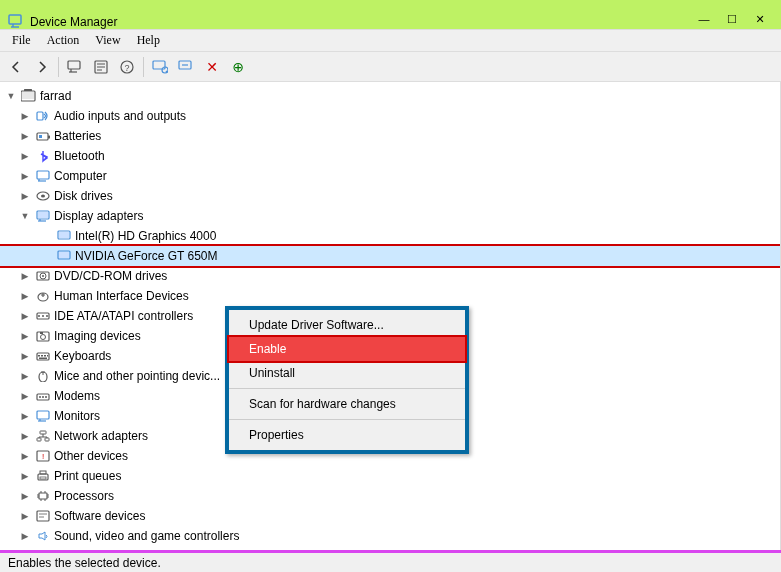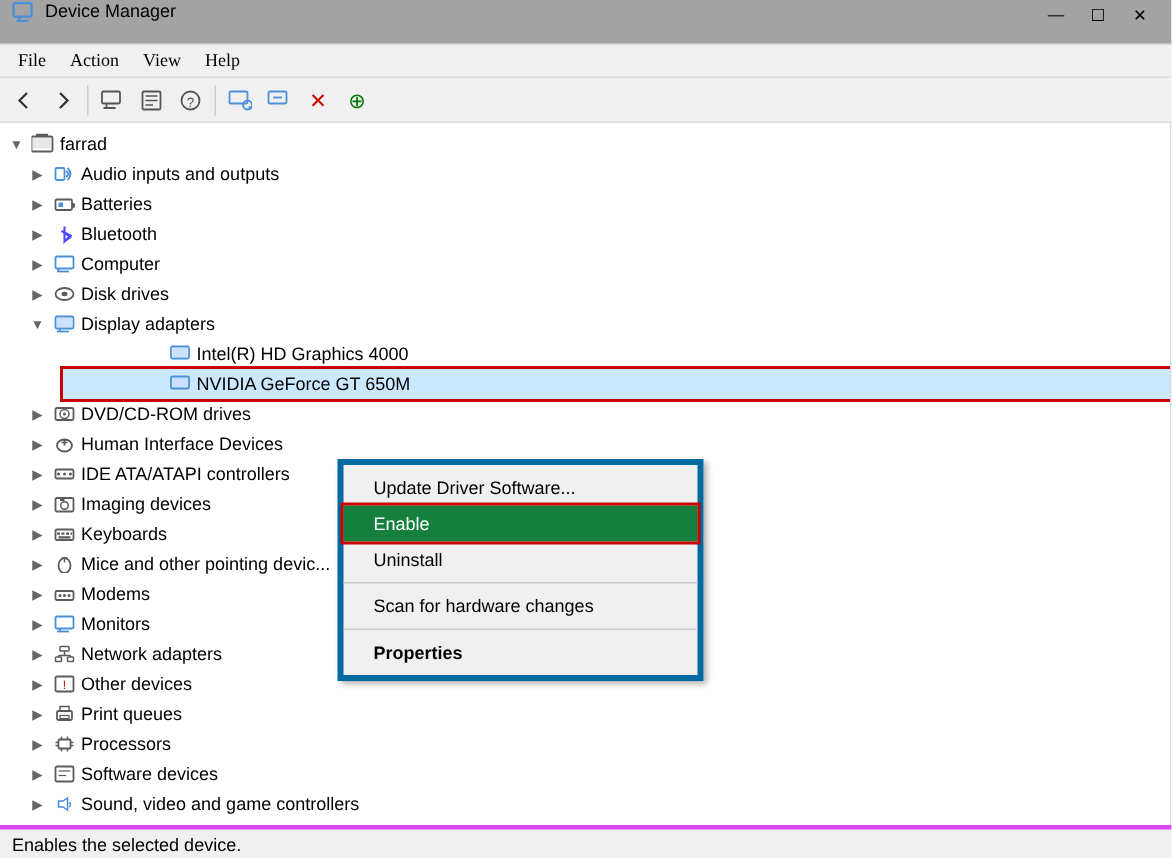--- a/index.html
+++ b/index.html
@@ -7,24 +7,24 @@
       font-family: 'Segoe UI', Tahoma, Geneva, Verdana, sans-serif;
       font-size: 12px;
       background: #f0f0f0;
       width: 781px;
       height: 572px;
       overflow: hidden;
     }
 
     
     .title-bar {
-      background: #a3a3a3;
+      background: #bef264;
       height: 30px;
       display: flex;
-      align-items: flex-start;
+      align-items: flex-end;
       padding: 0 8px;
       border-bottom: 1px solid #ddd;
       user-select: none;
     }
     .title-bar-icon {
       width: 16px;
       height: 16px;
       margin-right: 6px;
     }
     .title-bar-text {
@@ -182,36 +182,36 @@
       background: #0078d7;
       color: white;
       outline: 2px solid #cc0000;
     }
     .context-menu-sep {
       height: 1px;
       background: #ccc;
       margin: 3px 0;
     }
     .context-menu-item.bold {
-      font-weight: bold;
+      font-weight: normal;
     }
 
     
     .status-bar {
       height: 22px;
       background: #f0f0f0;
       border-top: 3px solid #d946ef;
       display: flex;
       align-items: center;
       padding: 0 8px;
       font-size: 12px;
     }
 
     .indent-1 { padding-left: 18px; }
-    .indent-2 { padding-left: 53px; margin-left: 42px; }
+    .indent-2 { padding-left: 39px; }
   </style>
 </head>
 <body>
 
 <div class="title-bar">
   <div class="title-bar-icon">
     <svg width="16" height="16" viewBox="0 0 16 16">
       <rect x="1" y="2" width="12" height="9" rx="1" fill="none" stroke="#4a90d9" stroke-width="1.5"></rect>
       <line x1="5" y1="11" x2="5" y2="14" stroke="#4a90d9" stroke-width="1.5"></line>
       <line x1="3" y1="14" x2="11" y2="14" stroke="#4a90d9" stroke-width="1.5"></line>
@@ -574,21 +574,21 @@
     <div class="tree-item indent-1">
       <span class="expand-btn">▶</span>
       <span class="item-icon">
         
       </span>
       <span class="item-label">Storage controllers</span>
     </div>
 
     <div class="context-menu">
       <div class="context-menu-item">Update Driver Software...</div>
-      <div class="context-menu-item highlighted" style="background:#15803d; color:white; outline: 2px solid #cc0000;">Enable</div>
+      <div class="context-menu-item highlighted" style="background:#ef4444; color:white; outline: 2px solid #cc0000;">Enable</div>
       <div class="context-menu-item">Uninstall</div>
       <div class="context-menu-sep"></div>
       <div class="context-menu-item">Scan for hardware changes</div>
       <div class="context-menu-sep"></div>
       <div class="context-menu-item bold">Properties</div>
     </div>
 
   </div>
 </div>
 

